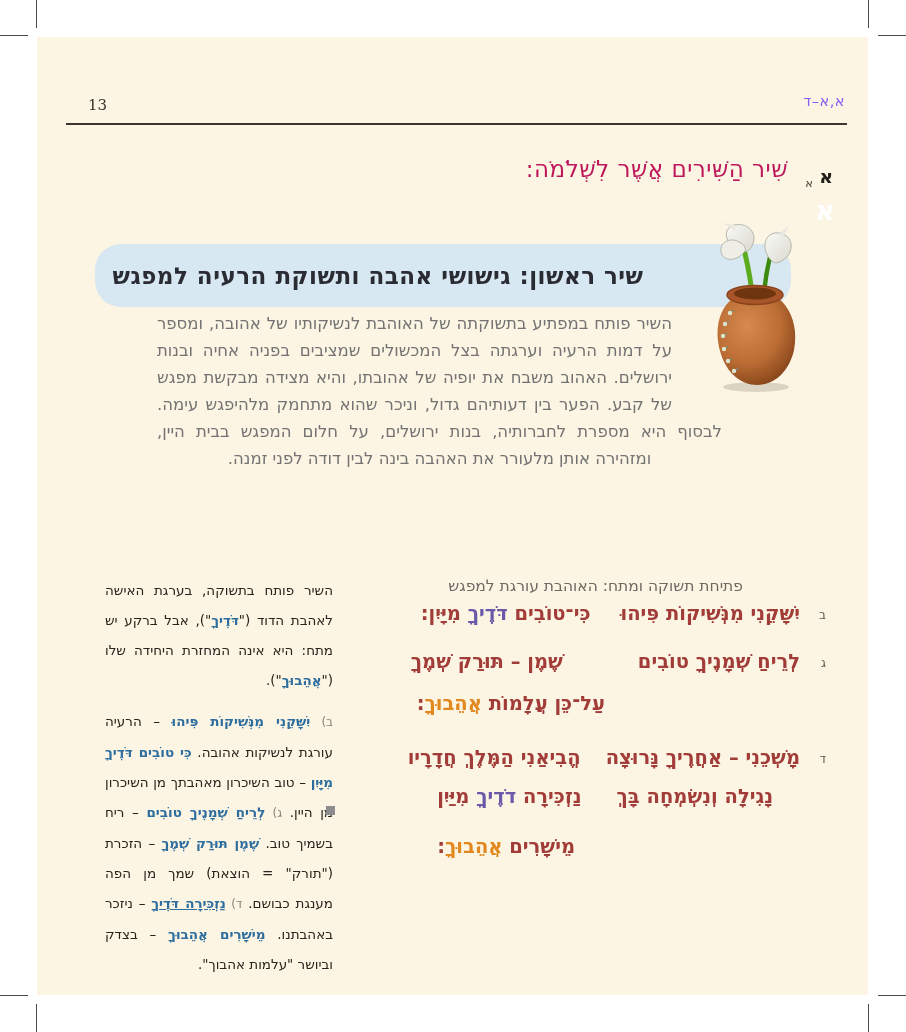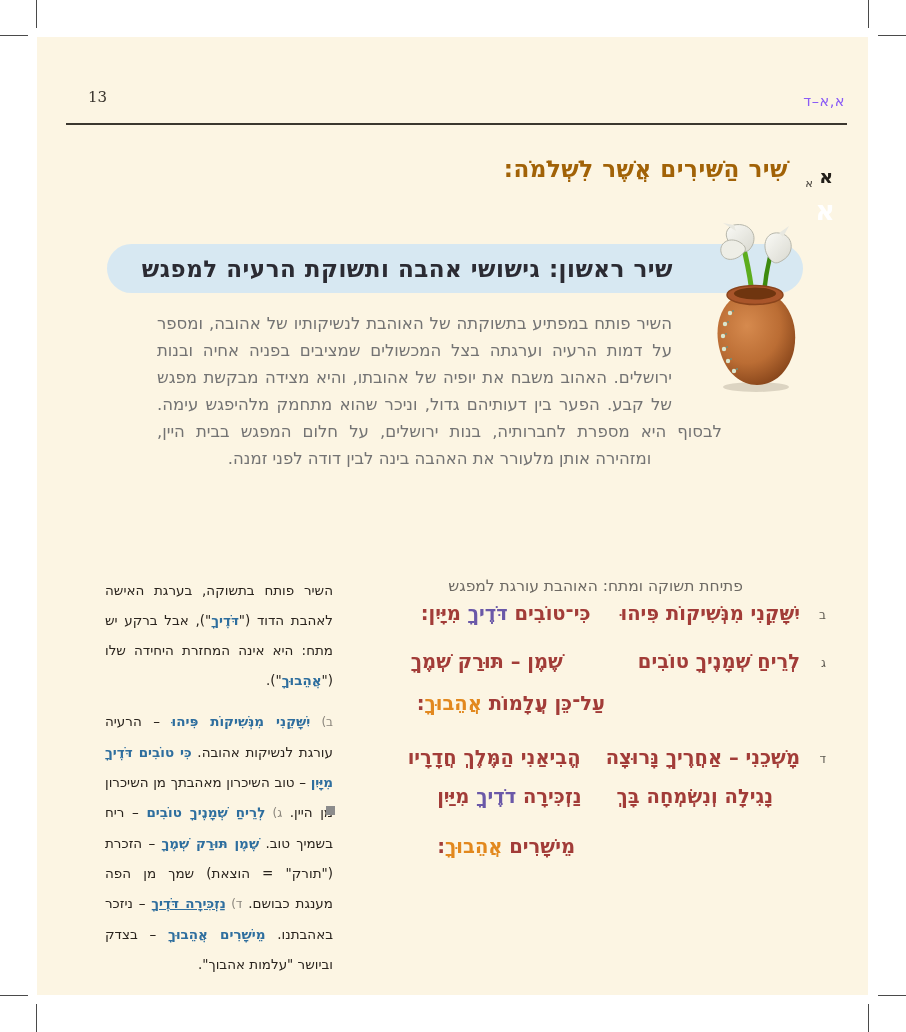--- a/index.html
+++ b/index.html
@@ -10,39 +10,39 @@
   
   .crop{position:absolute; background:#4a4a4a;}
   .crop.v{width:1px; height:28px;}
   .crop.h{width:28px; height:1px;}
 
   .page{
     position:absolute; left:37px; top:37px; width:831px; height:958px;
     background:var(--page-cream,#fcf5e3);
   }
 
-  .pagenum{position:absolute; left:51px; top:51px; font-family:"DejaVu Serif", serif;
+  .pagenum{position:absolute; left:51px; top:59px; font-family:"DejaVu Serif", serif;
     font-size:15px; color:#3a352e;}
   .pageref{position:absolute; right:23px; top:56px; direction:rtl; font-size:14.5px;
     color:#8b5cf6; letter-spacing:0.5px;}
   .rule{position:absolute; left:29px; top:86px; width:781px; height:2px; background:#3b372f;}
 
   .bible-verse{position:absolute; right:80px; top:119px; direction:rtl;
-    font-size:23px; font-weight:700; color:#a16207; letter-spacing:0.5px;}
+    font-size:23px; font-weight:400; color:#be185d; letter-spacing:0.5px;}
   .chapter-letter{position:absolute; right:35px; top:128px; font-size:19px; font-weight:700; color:#221e19;}
   .verse-letter-top{position:absolute; right:55px; top:139px; font-size:11.5px; color:#44403a;}
   .ornament{position:absolute; right:33px; top:158px; font-size:27px; font-weight:700; color:#ffffff;}
 
   .sidenote{position:absolute; left:51px; top:130px; width:168px; direction:rtl;
     text-align:right; font-size:12.5px; color:#2a241e; line-height:17px;}
 
   .banner{
-    position:absolute; left:70px; top:207px; width:696px; height:49px;
+    position:absolute; left:58px; top:207px; width:696px; height:63px;
     background:var(--banner-blue,#d7e8f2); border-radius:26px;
-    display:flex; align-items:center; justify-content:flex-start;
+    display:flex; align-items:center; justify-content:center;
     padding-left:0; padding-right:130px; box-sizing:border-box; direction:rtl; z-index:1;
   }
   .banner-title{font-size:23px; font-weight:700; color:#2b2b33; letter-spacing:0.5px;}
 
   .flower{position:absolute; left:663px; top:186px; width:110px; height:172px; z-index:3;}
 
   .intro{
     position:absolute; left:120px; top:273px; width:565px; direction:rtl;
     text-align:justify; text-align-last:center; font-size:16.5px; line-height:27px;
     color:#737373;

